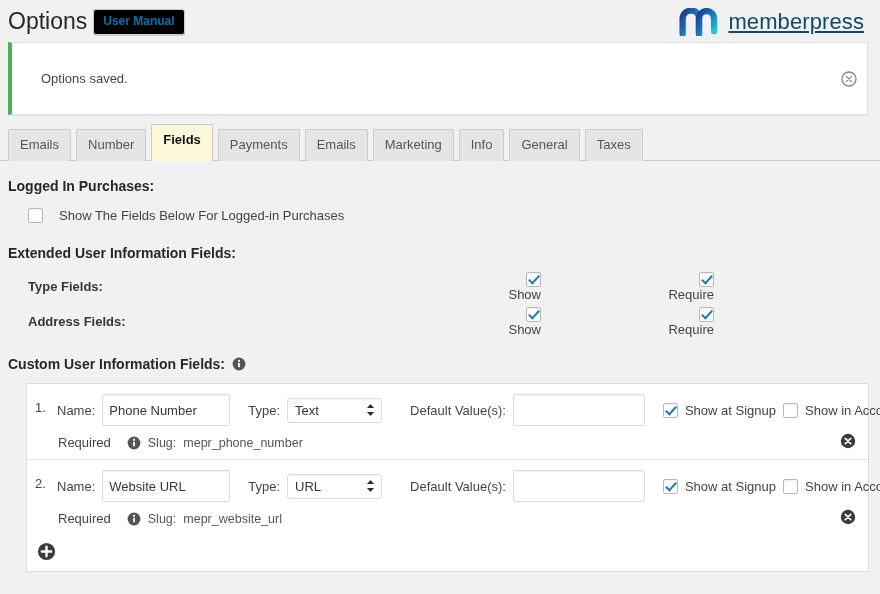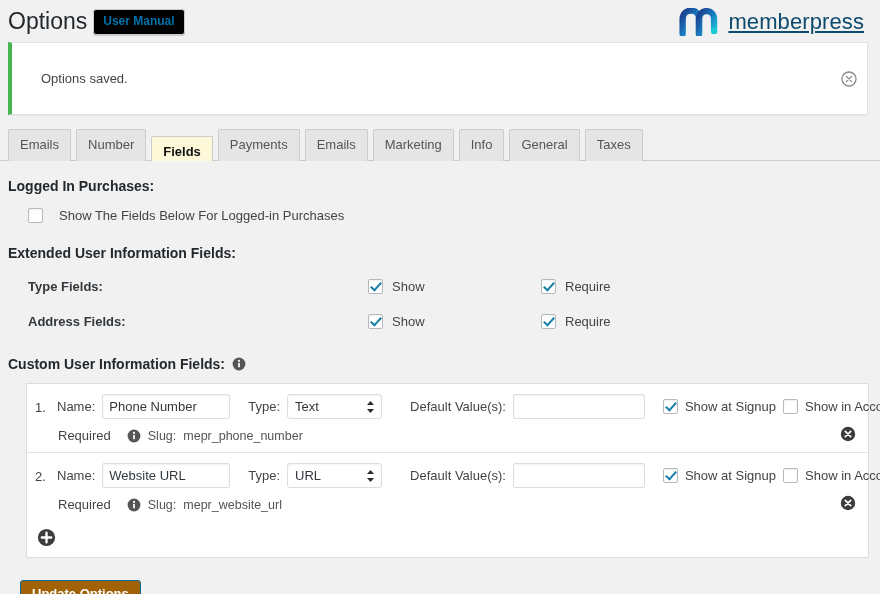--- a/index.html
+++ b/index.html
@@ -104,21 +104,21 @@
     position: relative;
     top: 1px;
     white-space: nowrap;
     border-radius: 2px 2px 0 0;
   }
   .tab.active {
     background: #fdf8d8;
     border-color: #ccc;
     color: #111;
     font-weight: bold;
-    padding-bottom: 0;
+    padding-bottom: 12px;
   }
 
   
   .content { padding: 0 12px 0 8px; }
 
   h3.section-title {
     font-size: 14px;
     font-weight: bold;
     color: #23282d;
     margin: 17px 0 0 0;
@@ -171,21 +171,22 @@
   .ext-label {
     width: 340px;
     font-size: 13px;
     font-weight: bold;
     color: #32373c;
   }
   .ext-cell {
     width: 173px;
     display: flex;
     align-items: flex-end;
-    gap: 9px;
+    gap: 0;
+    flex-direction: column;
   }
   .ext-cell .lbl { font-size: 13px; color: #444; }
 
   
   .info-icon {
     width: 14px; height: 14px;
     display: inline-block;
     vertical-align: middle;
     flex: none;
   }
@@ -235,21 +236,21 @@
   .fl-label.req { color: #444; margin-right: 9px; }
 
   input.text-input {
     font-family: "Liberation Sans", sans-serif;
     font-size: 13px;
     color: #32373c;
     padding: 3px 6px;
     border: 1px solid #ddd;
     border-radius: 2px;
     background: #fff;
-    height: 25px;
+    height: 32px;
     box-shadow: inset 0 1px 2px rgba(0,0,0,.06);
   }
   input.name-input { width: 128px; margin-right: 18px; }
   input.default-input { width: 132px; margin-right: 18px; }
 
   .sel-wrap {
     position: relative;
     display: inline-block;
     margin-right: 28px;
   }

